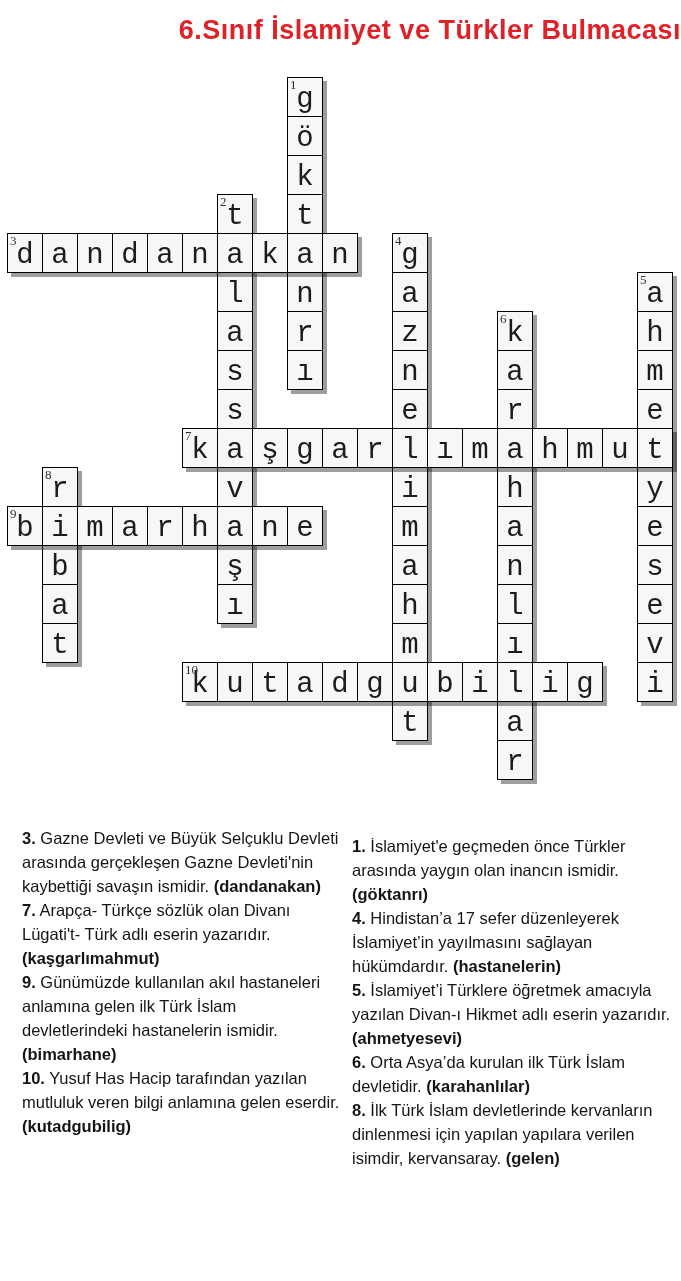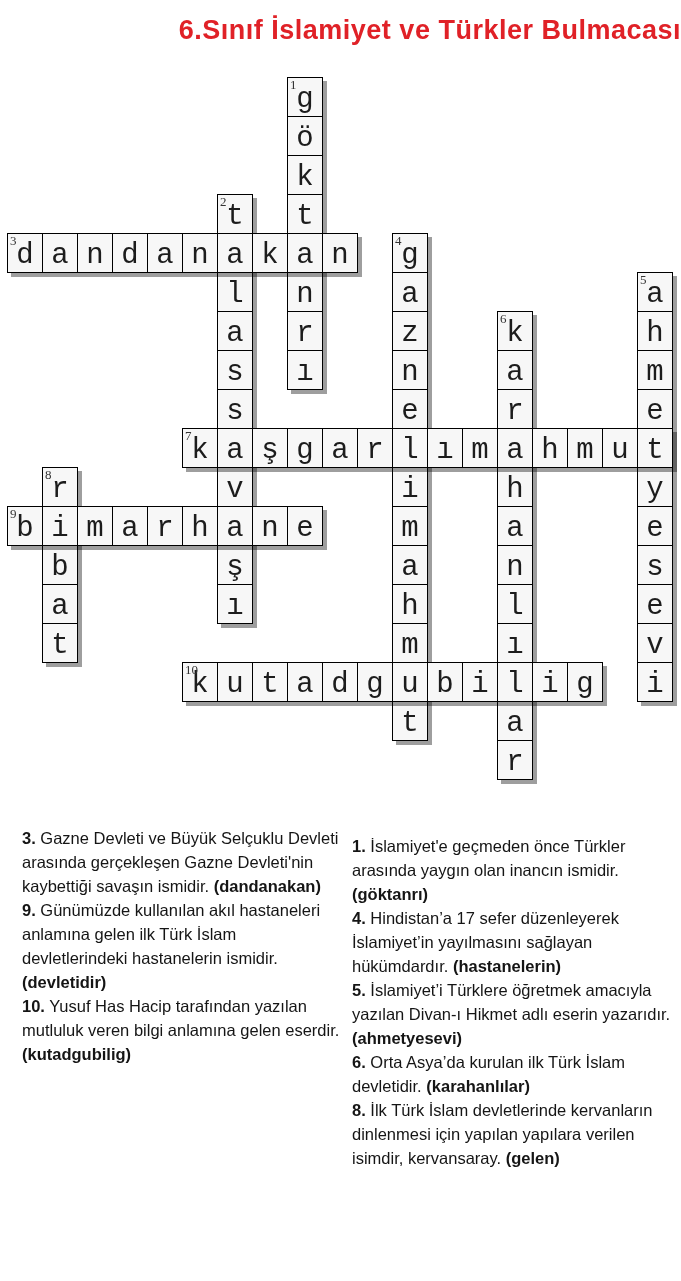--- a/index.html
+++ b/index.html
@@ -412,21 +412,22 @@
         <span class="letter">i</span>
       </div>
       <div class="cell" style="background: rgb(247, 247, 247); border-color: rgb(0, 0, 0); left: 385px; top: 0px;">
         <span class="letter">g</span>
       </div>
     </div>
   </div>
 
 <div class="clues clues-left">
     <p class="clue"><b>3.</b> Gazne Devleti ve Büyük Selçuklu Devleti arasında gerçekleşen Gazne Devleti'nin kaybettiği savaşın ismidir. <b>(dandanakan)</b></p>
-    <p class="clue"><b>9.</b> Günümüzde kullanılan akıl hastaneleri anlamına gelen ilk Türk İslam devletlerindeki hastanelerin ismidir. <b>(devletidir)</b></p>
+    <p class="clue"><b>7.</b> Arapça- Türkçe sözlük olan Divanı Lügati't- Türk adlı eserin yazarıdır. <b>(kaşgarlımahmut)</b></p>
+    <p class="clue"><b>9.</b> Günümüzde kullanılan akıl hastaneleri anlamına gelen ilk Türk İslam devletlerindeki hastanelerin ismidir. <b>(bimarhane)</b></p>
     <p class="clue"><b>10.</b> Yusuf Has Hacip tarafından yazılan mutluluk veren bilgi anlamına gelen eserdir. <b>(kutadgubilig)</b></p>
   </div>
 <div class="clues clues-right">
     <p class="clue"><b>1.</b> İslamiyet'e geçmeden önce Türkler arasında yaygın olan inancın ismidir. <b>(göktanrı)</b></p>
     <p class="clue"><b>4.</b> Hindistan’a 17 sefer düzenleyerek İslamiyet’in yayılmasını sağlayan hükümdardır. <b>(hastanelerin)</b></p>
     <p class="clue"><b>5.</b> İslamiyet’i Türklere öğretmek amacıyla yazılan Divan-ı Hikmet adlı eserin yazarıdır. <b>(ahmetyesevi)</b></p>
     <p class="clue"><b>6.</b> Orta Asya’da kurulan ilk Türk İslam devletidir. <b>(karahanlılar)</b></p>
     <p class="clue"><b>8.</b> İlk Türk İslam devletlerinde kervanların dinlenmesi için yapılan yapılara verilen isimdir, kervansaray. <b>(gelen)</b></p>
   </div>
 

